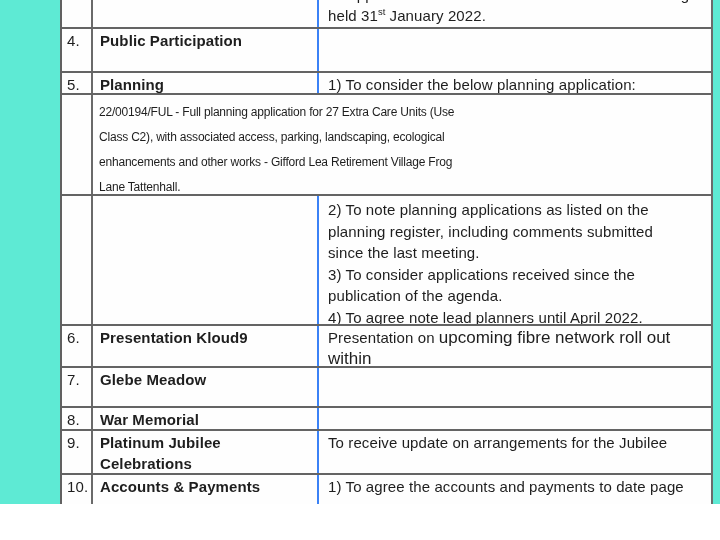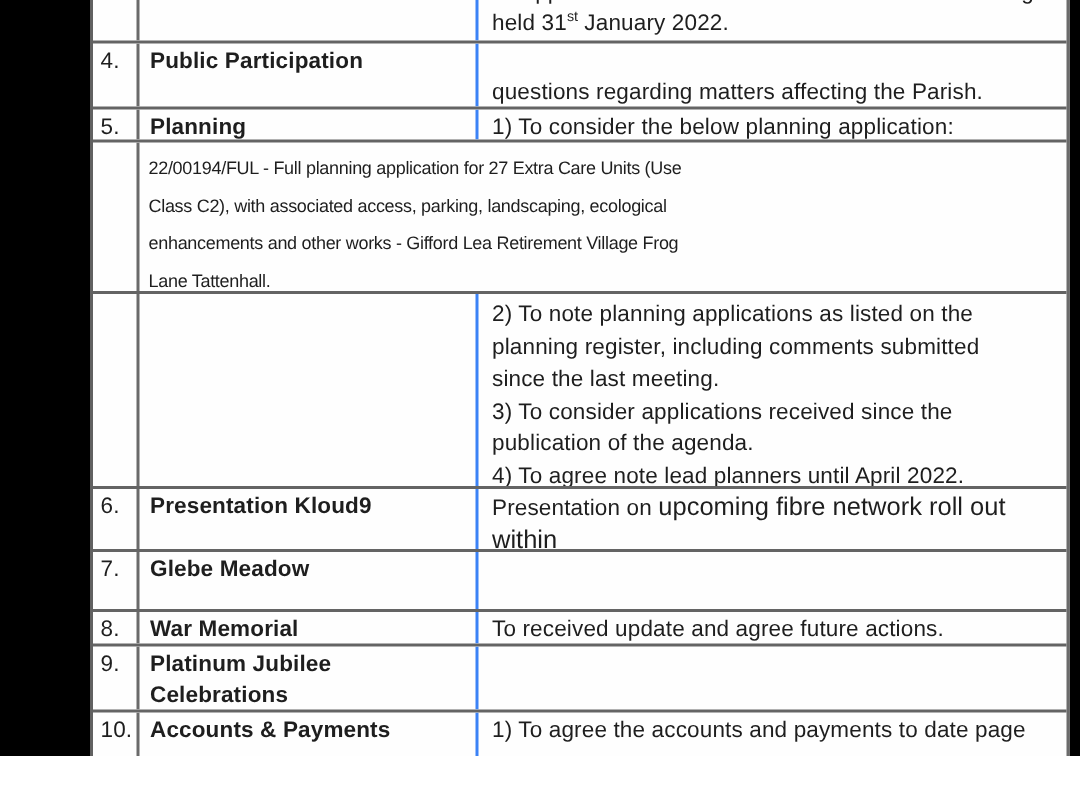--- a/index.html
+++ b/index.html
@@ -7,21 +7,21 @@
     width: 720px; height: 540px;
     background: #ffffff;
     font-family: "Liberation Sans", "DejaVu Sans", sans-serif;
     color: #1e1e1e;
     overflow: hidden;
   }
   .page {
     position: relative;
     width: 720px; height: 504px;
     overflow: hidden;
-    background: #000000;
+    background: #5eead4;
   }
   .agenda-table {
     position: absolute;
     left: 60px; top: -17px;
     width: 653px;
     border-left: 2px solid #616161;
     border-right: 2px solid #6b6b6b;
     box-sizing: border-box;
     background: #fefefe;
   }
@@ -72,21 +72,21 @@
 <div class="page">
   <div class="agenda-table" id="agenda-table">
       <div class="t-row" style="height: 46px;">
         <div class="cell num"><span>3.</span></div>
         <div class="cell title"><span>Minutes</span></div>
         <div class="cell desc"><span>To approve the minutes of the Parish Council meeting</span><br><span>held 31</span><sup>st</sup><span> January 2022.</span></div>
       </div>
       <div class="t-row" style="height: 44px;">
         <div class="cell num"><span>4.</span></div>
         <div class="cell title"><span>Public Participation</span></div>
-        <div class="cell desc"><br><span>questions regarding matters affecting the Parish.</span></div>
+        <div class="cell desc"><br></div>
       </div>
       <div class="t-row" style="height: 22px;">
         <div class="cell num"><span>5.</span></div>
         <div class="cell title"><span>Planning</span></div>
         <div class="cell desc"><span>1) To consider the below planning application:</span></div>
       </div>
       <div class="t-row merged" style="height: 101px;">
         <div class="cell num"></div>
         <div class="cell span2"><span>22/00194/FUL - Full planning application for 27 Extra Care Units (Use</span><br><span>Class C2), with associated access, parking, landscaping, ecological</span><br><span>enhancements and other works - Gifford Lea Retirement Village Frog</span><br><span>Lane Tattenhall.</span></div>
       </div>
@@ -100,26 +100,25 @@
         <div class="cell title"><span>Presentation Kloud9</span></div>
         <div class="cell desc"><span>Presentation on </span><span class="small-txt">upcoming fibre network roll out within</span><br><span class="small-txt">Tattenhall.</span></div>
       </div>
       <div class="t-row" style="height: 40px;">
         <div class="cell num"><span>7.</span></div>
         <div class="cell title"><span>Glebe Meadow</span></div>
       </div>
       <div class="t-row" style="height: 23px;">
         <div class="cell num"><span>8.</span></div>
         <div class="cell title"><span>War Memorial</span></div>
-        <div class="cell desc"><span>To received update and agree future actions.</span></div>
       </div>
       <div class="t-row" style="height: 44px;">
         <div class="cell num"><span>9.</span></div>
         <div class="cell title"><span>Platinum Jubilee</span><br><span>Celebrations</span></div>
-        <div class="cell desc"><br></div>
+        <div class="cell desc"><span>To receive update on arrangements for the Jubilee</span><br></div>
       </div>
       <div class="t-row" style="height: 81px;">
         <div class="cell num"><span>10.</span></div>
         <div class="cell title"><span>Accounts &amp; Payments</span></div>
         <div class="cell desc"><span>1) To agree the accounts and payments to date page</span><br><br><span>publication of the agenda.</span></div>
       </div>
     </div>
 </div>
 
 </body></html>

